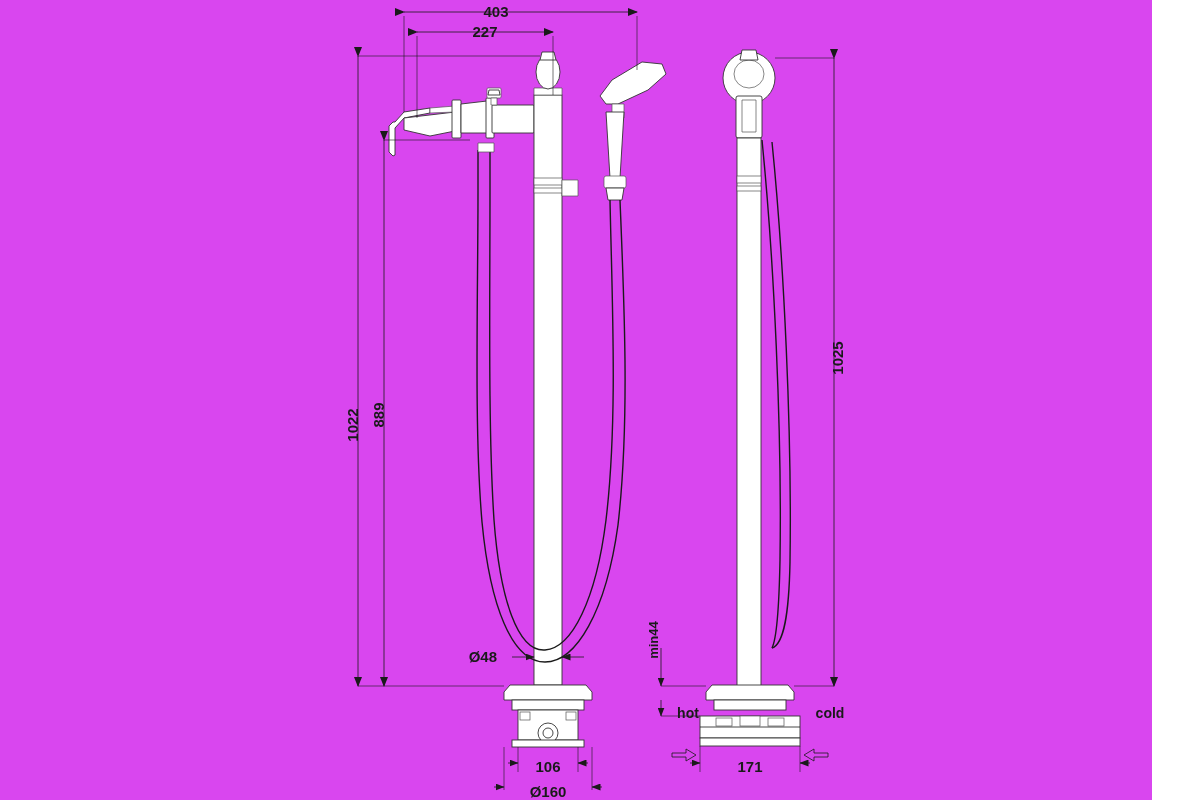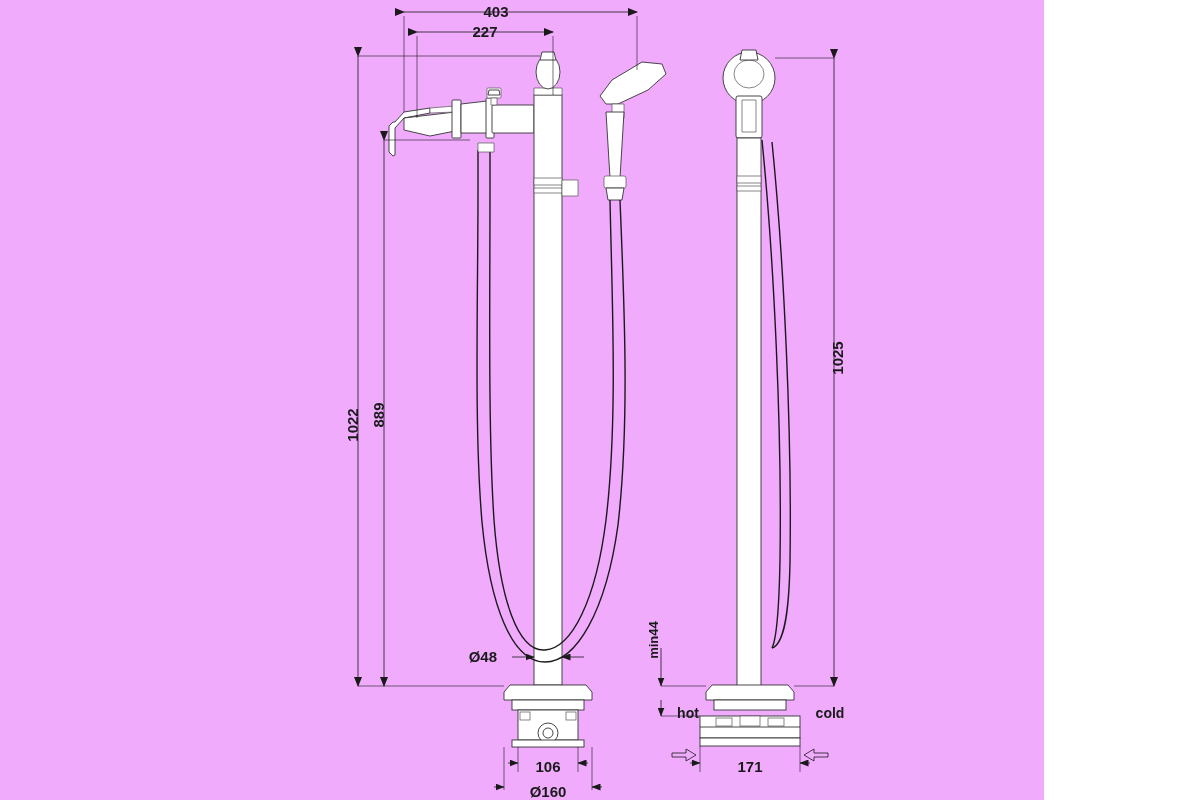--- a/index.html
+++ b/index.html
@@ -1,17 +1,17 @@
 <!DOCTYPE html>
 <html><head>
 <meta charset="utf-8">
 <style>
   html,body{margin:0;padding:0;background:#ffffff;}
   body{width:1200px;height:800px;overflow:hidden;font-family:"Liberation Sans",sans-serif;}
-  #stage{position:relative;width:1044px;height:800px;background:#f0abfc;}
+  #stage{position:relative;width:1152px;height:800px;background:#d946ef;}
   svg{position:absolute;left:0;top:0;}
   .dimtext{font-family:"Liberation Sans",sans-serif;font-size:15px;font-weight:bold;fill:#1a1a1a;}
   .dimtext-sm{font-family:"Liberation Sans",sans-serif;font-size:13px;font-weight:bold;fill:#1a1a1a;}
   .lbl{font-family:"Liberation Sans",sans-serif;font-size:14px;font-weight:bold;fill:#1a1a1a;}
   .ln{stroke:#1a1a1a;fill:none;}
   .thin{stroke-width:0.8;}
   .vthin{stroke-width:0.6;}
   .part{stroke:#333;fill:#fff;stroke-width:0.9;}
   .partlt{stroke:#555;fill:#fff;stroke-width:0.7;}
 </style>

